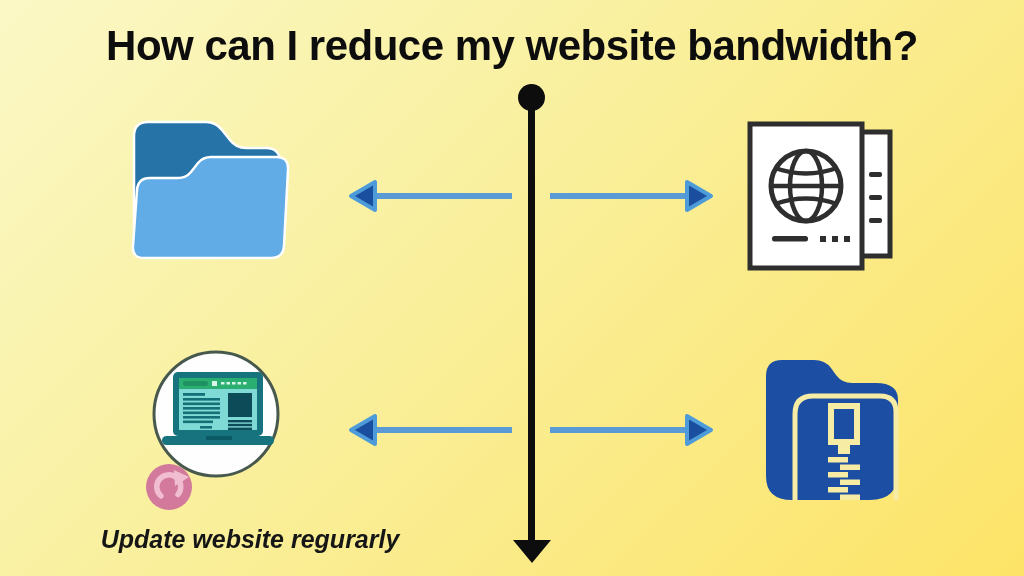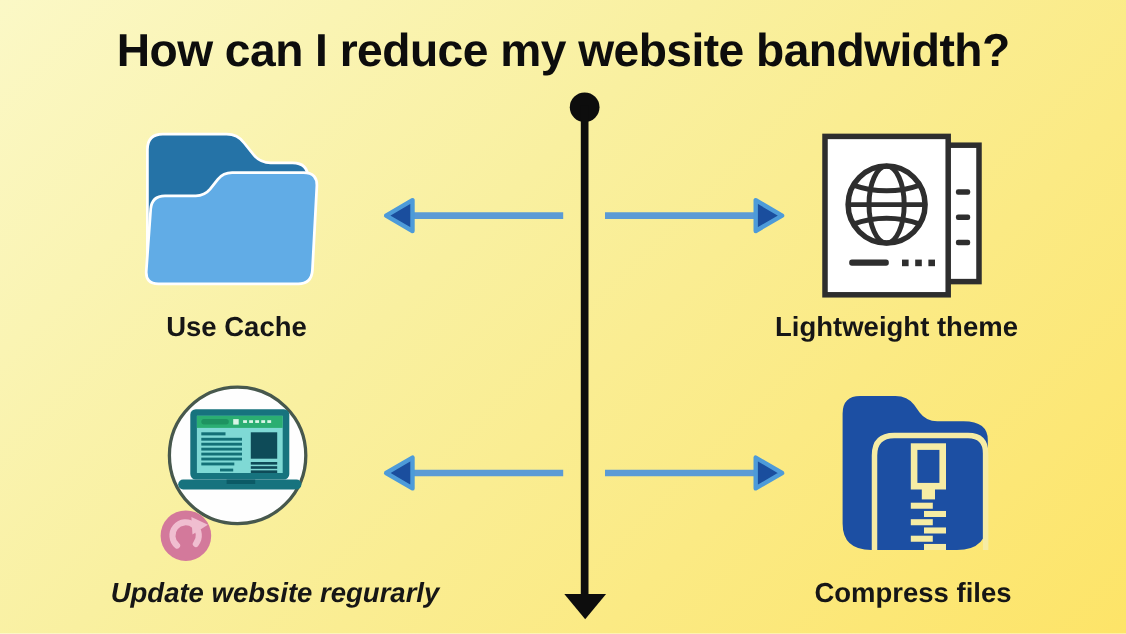--- a/index.html
+++ b/index.html
@@ -127,18 +127,15 @@
       <rect x="82" y="90" width="12" height="10"></rect>
       <rect x="72" y="103" width="20" height="5.5"></rect>
       <rect x="84" y="110.5" width="20" height="5.5"></rect>
       <rect x="72" y="118" width="20" height="5.5"></rect>
       <rect x="84" y="125.5" width="20" height="5.5"></rect>
       <rect x="72" y="133" width="20" height="5.5"></rect>
       <rect x="84" y="140.5" width="20" height="5.5"></rect>
     </g>
   </svg>
 
-  <div class="label lb-cache">Use Cache</div>
-  <div class="label lb-theme">Lightweight theme</div>
   <div class="label lb-update">Update website regurarly</div>
-  <div class="label lb-zip">Compress files</div>
 
 </div>
 
 </body></html>

